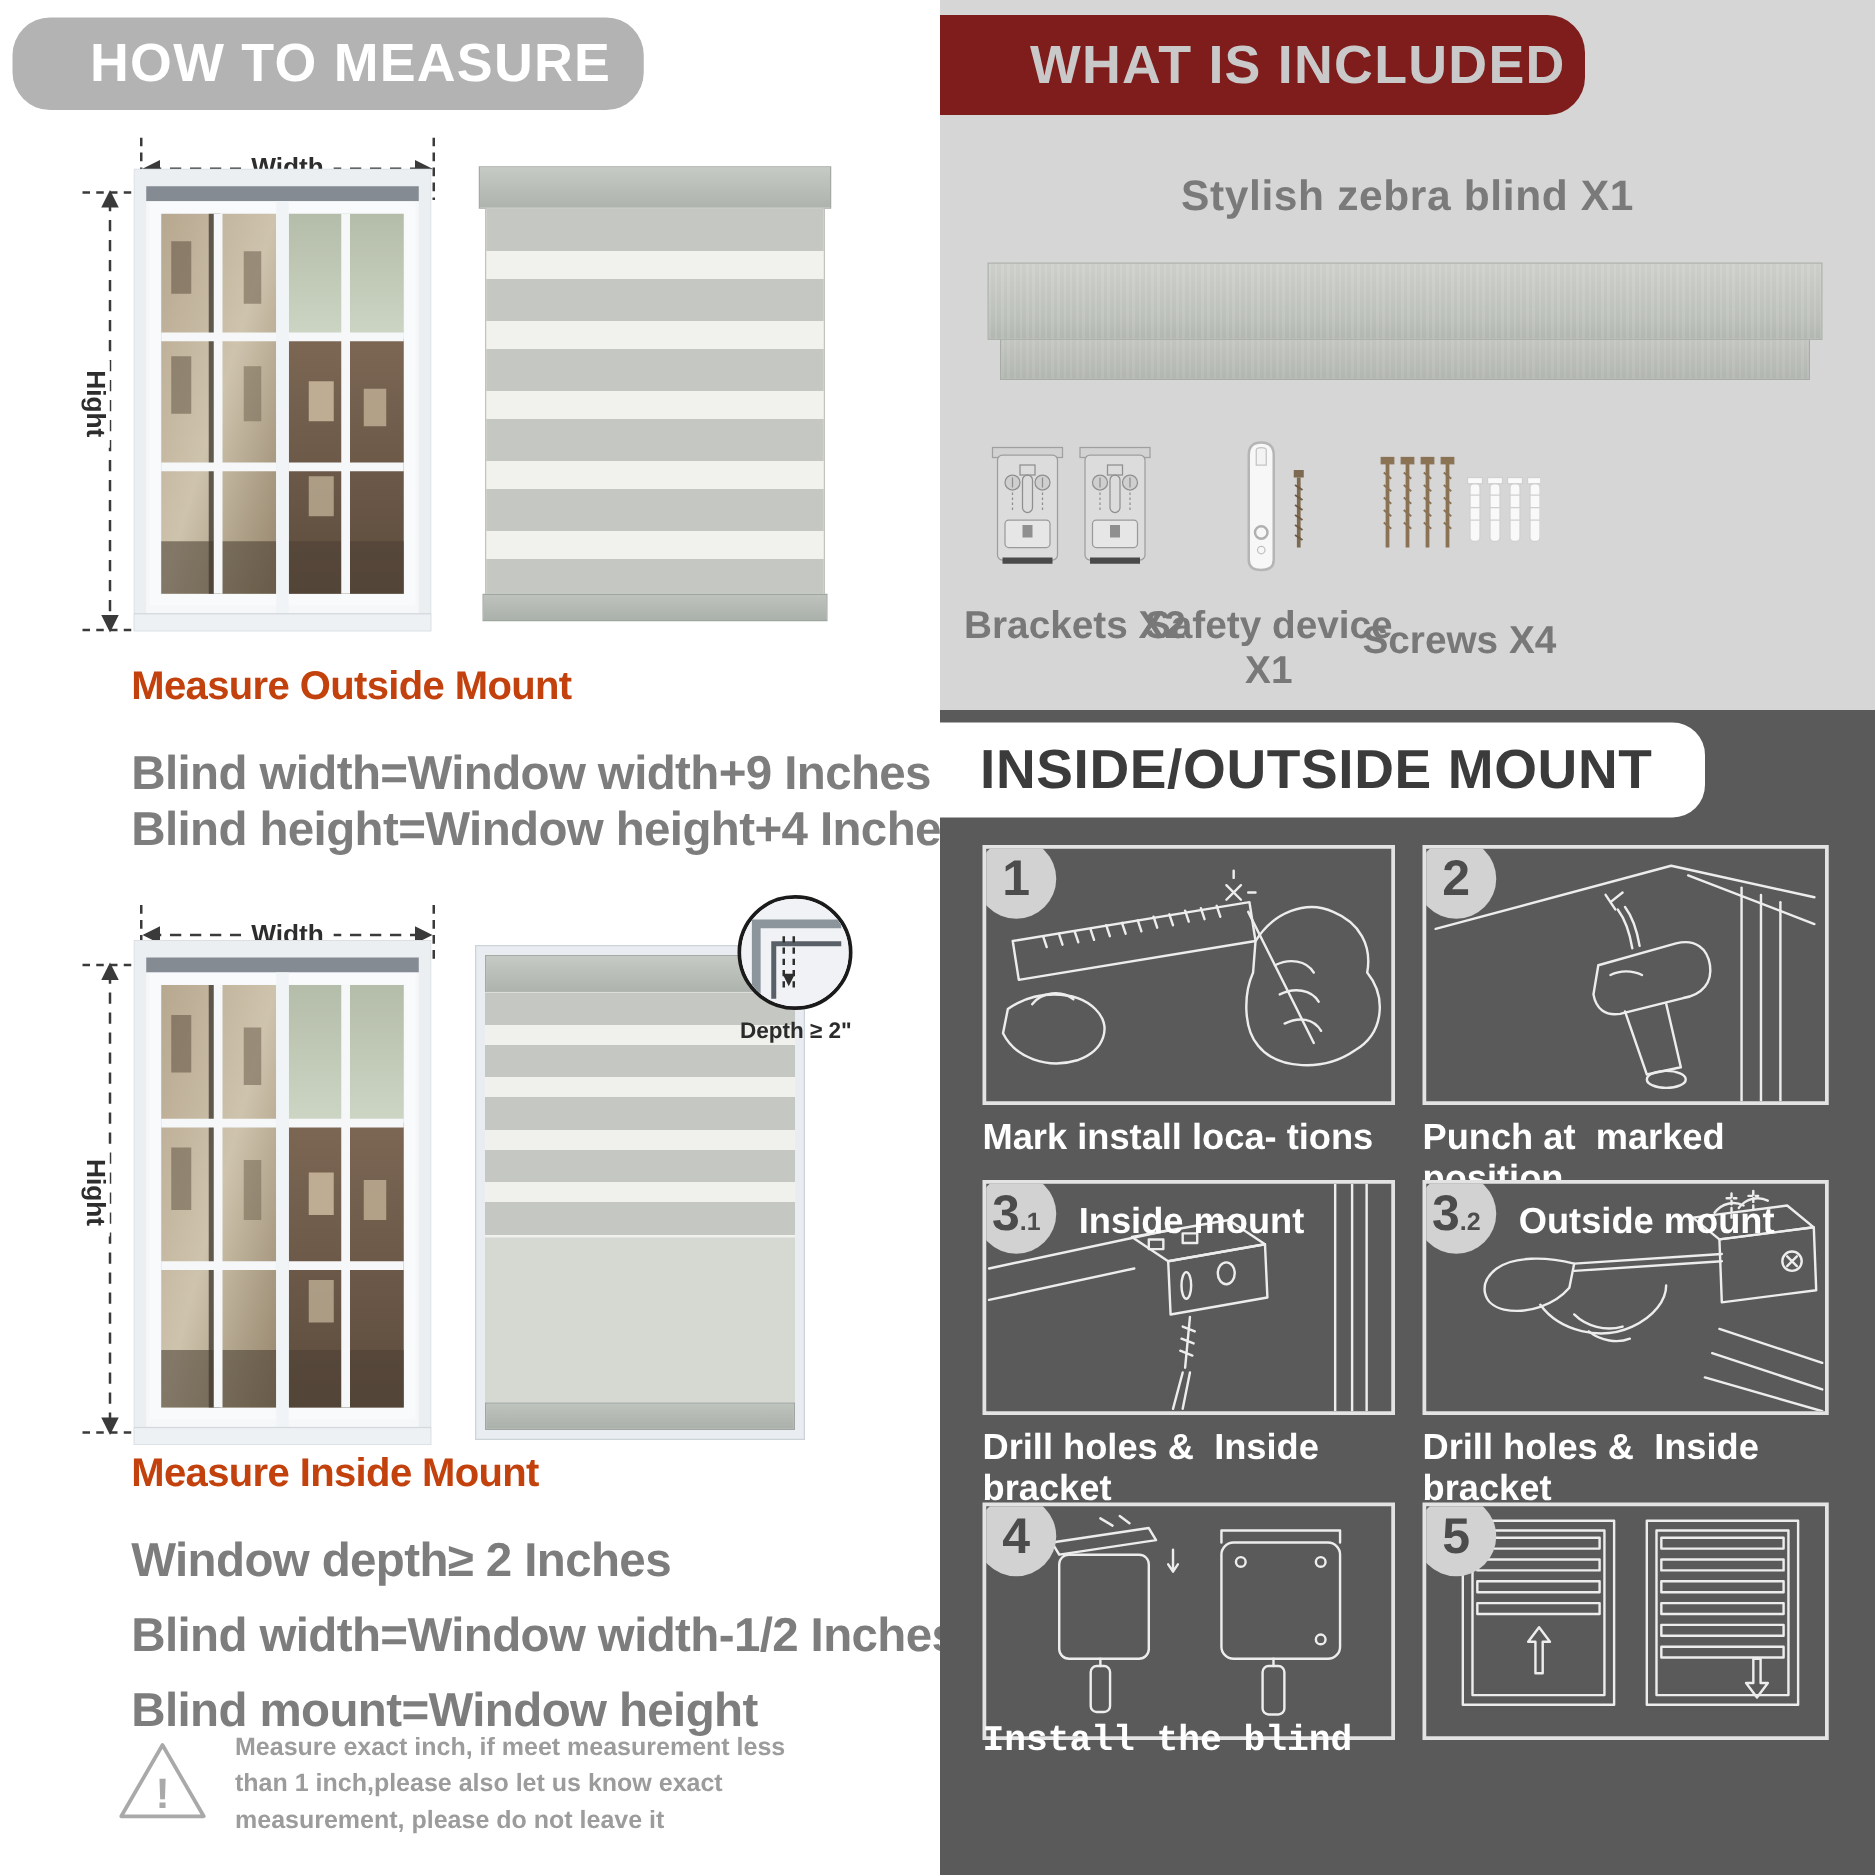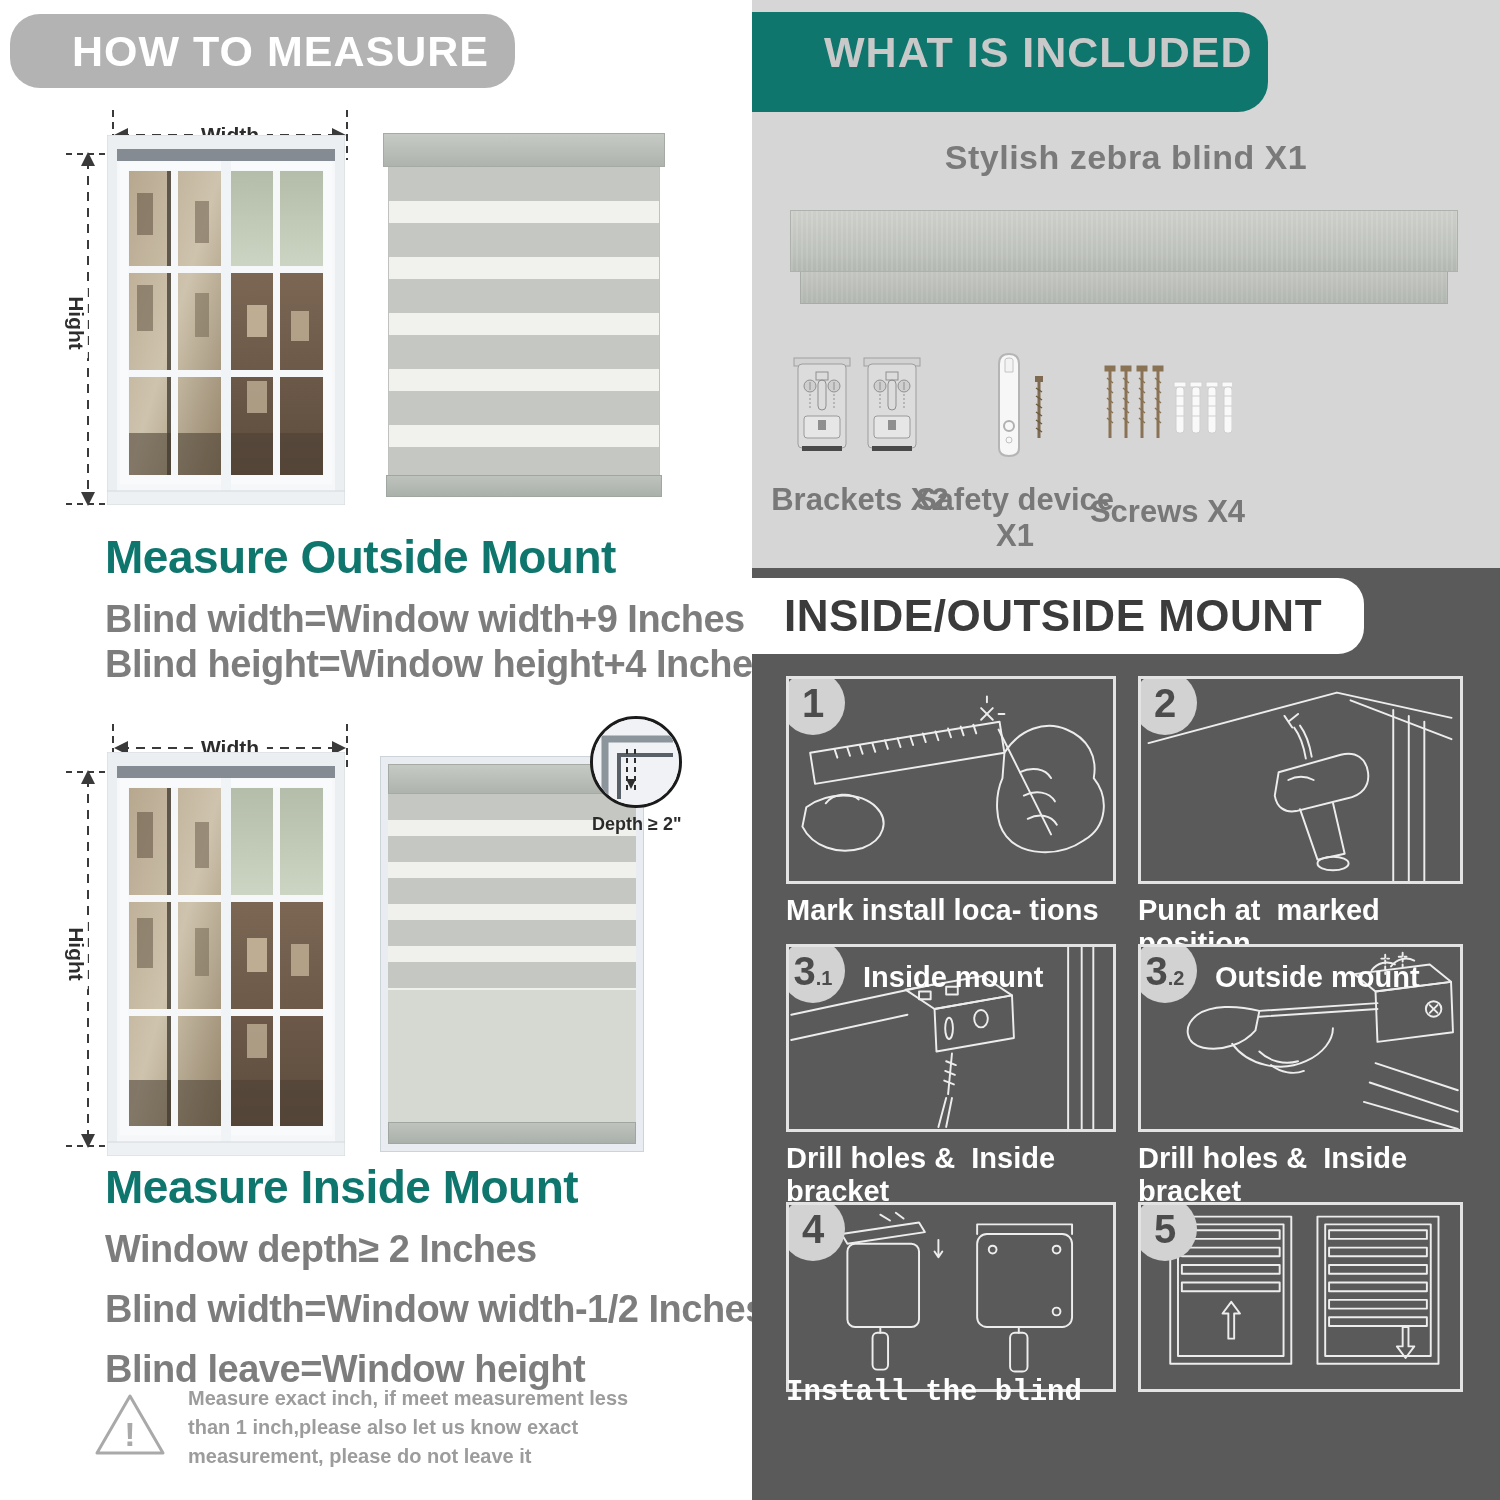--- a/index.html
+++ b/index.html
@@ -4,21 +4,21 @@
 <style>
   html,body{margin:0;padding:0;background:#ffffff;}
   #canvas{position:relative;width:1500px;height:1500px;background:#ffffff;overflow:hidden;
           font-family:"Liberation Sans",sans-serif;}
   .abs{position:absolute;}
 
   
   .hdr-left{left:10px;top:14px;width:505px;height:74px;background:#b3b3b3;border-radius:30px;
             color:#ffffff;font-size:43px;font-weight:bold;line-height:74px;padding-left:62px;
             letter-spacing:1px;box-sizing:border-box;}
-  .hdr-included{left:752px;top:12px;width:516px;height:100px;background:#0f766e;border-radius:0 30px 30px 0;
+  .hdr-included{left:752px;top:12px;width:516px;height:80px;background:#7f1d1d;border-radius:0 30px 30px 0;
             color:#c9c9c9;font-size:43px;font-weight:bold;line-height:80px;padding-left:72px;
             letter-spacing:1px;box-sizing:border-box;}
   .hdr-mount{left:752px;top:578px;width:612px;height:76px;background:#ffffff;border-radius:0 26px 26px 0;
             color:#3b3b3b;font-size:44px;font-weight:bold;line-height:76px;padding-left:32px;
             letter-spacing:.5px;box-sizing:border-box;}
 
   
   .panel-included{left:752px;top:0;width:748px;height:568px;background:#d6d6d6;}
   .panel-mount{left:752px;top:568px;width:748px;height:932px;background:#5a5a5a;}
 
@@ -47,21 +47,21 @@
             font-size:40px;font-weight:bold;}
   .num-disc .sub{font-size:20px;margin-top:14px;}
   .step-label{position:absolute;left:74px;top:14px;color:#ffffff;font-size:29px;font-weight:bold;}
   .caption{color:#ffffff;font-size:29px;font-weight:bold;white-space:pre-wrap;}
   .cap1{top:894px;} .cap2{top:1142px;} .cap3{top:1376px;font-family:Liberation Mono, monospace;}
   .lineart{position:absolute;left:0;top:0;width:100%;height:100%;}
   .lineart path,.lineart line,.lineart polyline,.lineart polygon,.lineart circle,.lineart ellipse,.lineart rect
         {fill:none;stroke:#ededed;stroke-width:2;stroke-linecap:round;stroke-linejoin:round;}
 
   
-  .h2{color:#0f766e;font-size:46px;font-weight:bold;letter-spacing:-.5px;}
+  .h2{color:#c2410c;font-size:32px;font-weight:bold;letter-spacing:-.5px;}
   .formula{color:#7d7d7d;font-size:38px;font-weight:bold;letter-spacing:-.5px;}
   .warn-text{color:#9c9c9c;font-size:20px;font-weight:bold;line-height:1.45;}
 
   
   .dim-label{background:#ffffff;color:#2d2d2d;font-size:21px;font-weight:bold;padding:0 8px;}
   .depth-label{color:#2b2b2b;font-size:18px;font-weight:bold;}
 
   
   .blind1{left:388px;top:133px;width:272px;height:364px;}
   .cassette{position:absolute;left:-5px;right:-5px;top:0;height:34px;
@@ -237,21 +237,21 @@
       <line x1="34" y1="30" x2="34" y2="74" stroke="#2e2e2e" stroke-width="2" stroke-dasharray="5 4"></line>
       <line x1="42" y1="30" x2="42" y2="74" stroke="#2e2e2e" stroke-width="2" stroke-dasharray="5 4"></line>
       <polygon points="38,70 33,60 43,60" fill="#2e2e2e"></polygon>
     </svg>
   </div>
   <div class="abs depth-label" style="left:592px;top:814px;">Depth ≥ 2"</div>
 
   <div class="abs h2" style="left:105px;top:1160px;">Measure Inside Mount</div>
   <div class="abs formula" style="left:105px;top:1228px;">Window depth≥ 2 Inches</div>
   <div class="abs formula" style="left:105px;top:1288px;">Blind width=Window width-1/2 Inches</div>
-  <div class="abs formula" style="left:105px;top:1348px;">Blind leave=Window height</div>
+  <div class="abs formula" style="left:105px;top:1348px;">Blind mount=Window height</div>
 
   <div class="abs" style="left:92px;top:1390px;">
     <svg class="warn-tri" viewBox="0 0 76 70">
       <path d="M38,6 L71,63 L5,63 Z" fill="none" stroke="#a9a9a9" stroke-width="3" stroke-linejoin="round"></path>
       <text x="38" y="56" text-anchor="middle" font-size="34" font-weight="bold" fill="#a9a9a9" font-family="Liberation Sans, sans-serif">!</text>
     </svg>
   </div>
   <div class="abs warn-text" style="left:188px;top:1384px;width:480px;">Measure exact inch, if meet measurement less than 1 inch,please also let us know exact measurement, please do not leave it</div>
 
   <div class="abs panel-included"></div>

